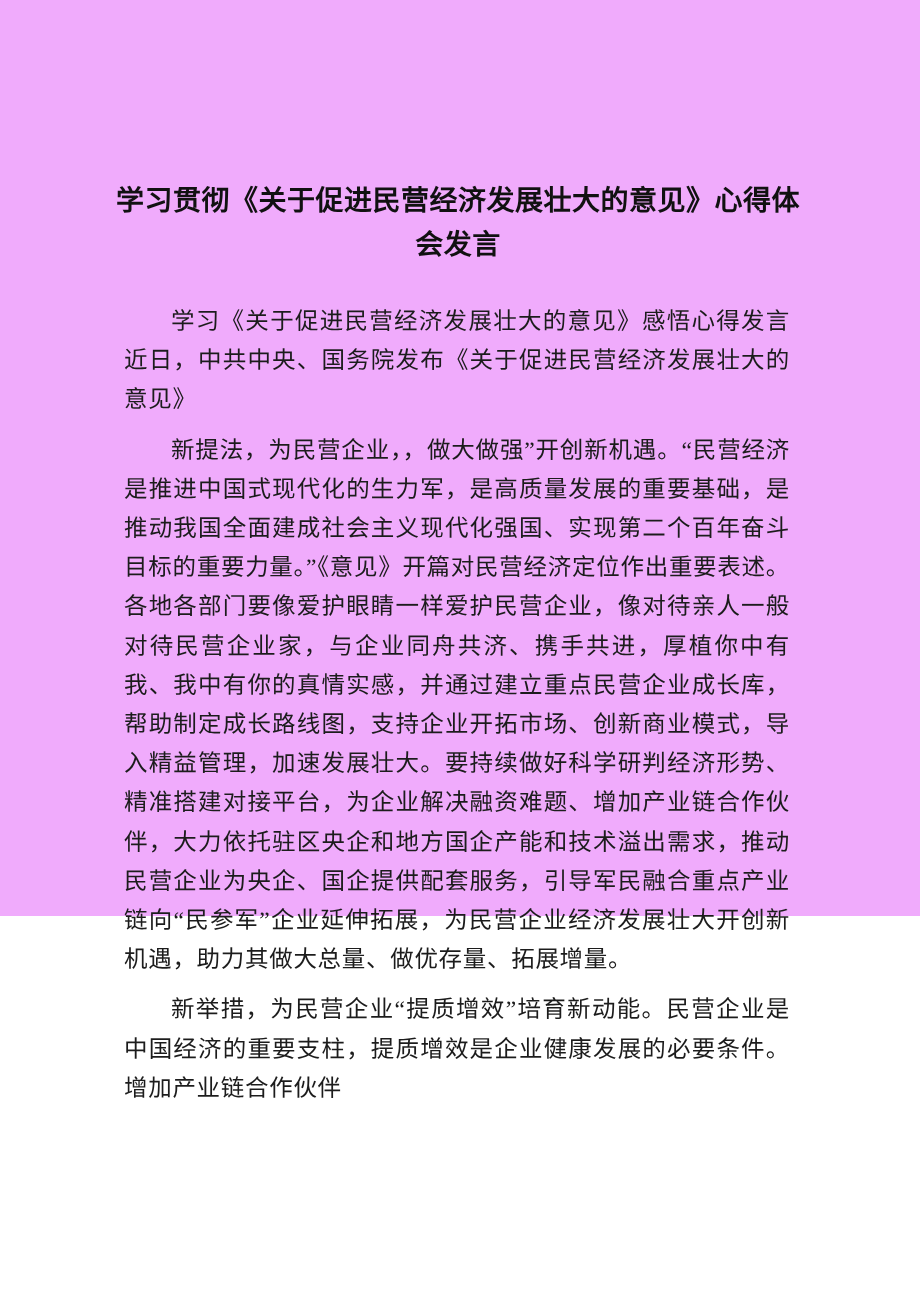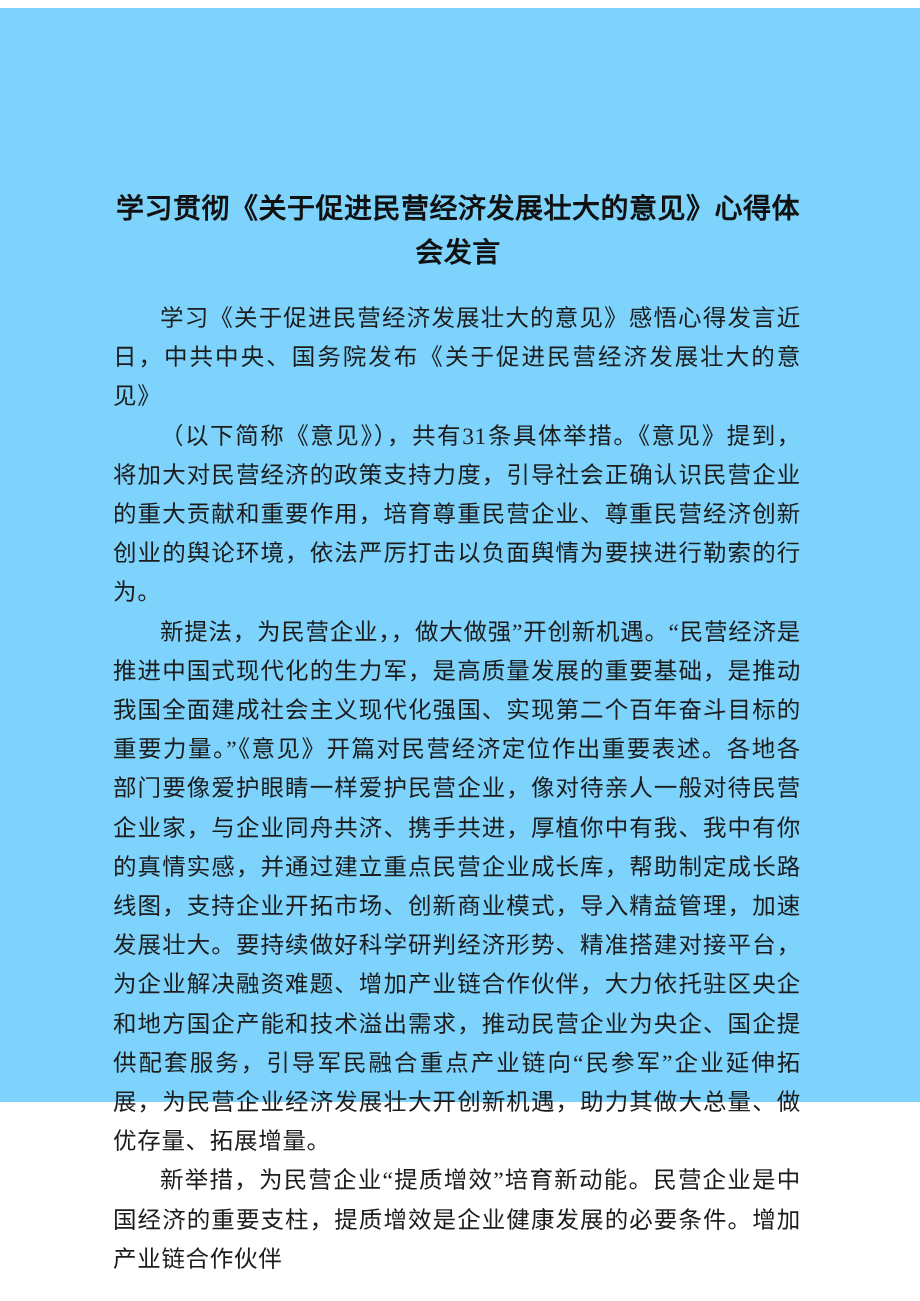--- a/index.html
+++ b/index.html
@@ -14,24 +14,24 @@
     position: relative;
     overflow: hidden;
     font-family: "Liberation Serif", "DejaVu Serif", serif;
     color: #1a1a1a;
     -webkit-font-smoothing: antialiased;
   }
 
   .page {
     position: absolute;
     left: 0;
-    top: 8px;
+    top: 0;
     width: 920px;
-    height: 1094px;
-    background: #7dd3fc;
+    height: 916px;
+    background: #f0abfc;
     box-sizing: border-box;
   }
 
   
   .doc-title {
     position: absolute;
     left: 113px;
     top: 160px;
     width: 690px;
     text-align: center;
@@ -46,21 +46,21 @@
 
   
   .doc-body {
     position: absolute;
     left: 113px;
     top: 292px;
     width: 688px;
   }
 
   .para {
-    margin: 0;
+    margin: 11px;
     font-size: 23.5px;
     line-height: 39.2px;
     text-align: justify;
     text-justify: inter-character;
     text-indent: 2em;
     letter-spacing: 0.7px;
     word-break: break-all;
     color: #1c1c1c;
   }
 
@@ -75,18 +75,17 @@
 </style>
 </head>
 <body>
 
 <div class="page">
 
   <h1 class="doc-title">学习贯彻《关于促进民营经济发展壮大的意见》心得体会发言</h1>
 
   <div class="doc-body">
     <p class="para">学习《关于促进民营经济发展壮大的意见》感悟心得发言近日，中共中央、国务院发布《关于促进民营经济发展壮大的意见》</p>
-    <p class="para">（以下简称《意见》），共有31条具体举措。《意见》提到，将加大对民营经济的政策支持力度，引导社会正确认识民营企业的重大贡献和重要作用，培育尊重民营企业、尊重民营经济创新创业的舆论环境，依法严厉打击以负面舆情为要挟进行勒索的行为。</p>
     <p class="para">新提法，为民营企业，，做大做强”开创新机遇。“民营经济是推进中国式现代化的生力军，是高质量发展的重要基础，是推动我国全面建成社会主义现代化强国、实现第二个百年奋斗目标的重要力量。”《意见》开篇对民营经济定位作出重要表述。各地各部门要像爱护眼睛一样爱护民营企业，像对待亲人一般对待民营企业家，与企业同舟共济、携手共进，厚植你中有我、我中有你的真情实感，并通过建立重点民营企业成长库，帮助制定成长路线图，支持企业开拓市场、创新商业模式，导入精益管理，加速发展壮大。要持续做好科学研判经济形势、精准搭建对接平台，为企业解决融资难题、增加产业链合作伙伴，大力依托驻区央企和地方国企产能和技术溢出需求，推动民营企业为央企、国企提供配套服务，引导军民融合重点产业链向“民参军”企业延伸拓展，为民营企业经济发展壮大开创新机遇，助力其做大总量、做优存量、拓展增量。</p>
     <p class="para">新举措，为民营企业“提质增效”培育新动能。民营企业是中国经济的重要支柱，提质增效是企业健康发展的必要条件。增加产业链合作伙伴</p>
   </div>
 
 </div>
 
 </body></html>

